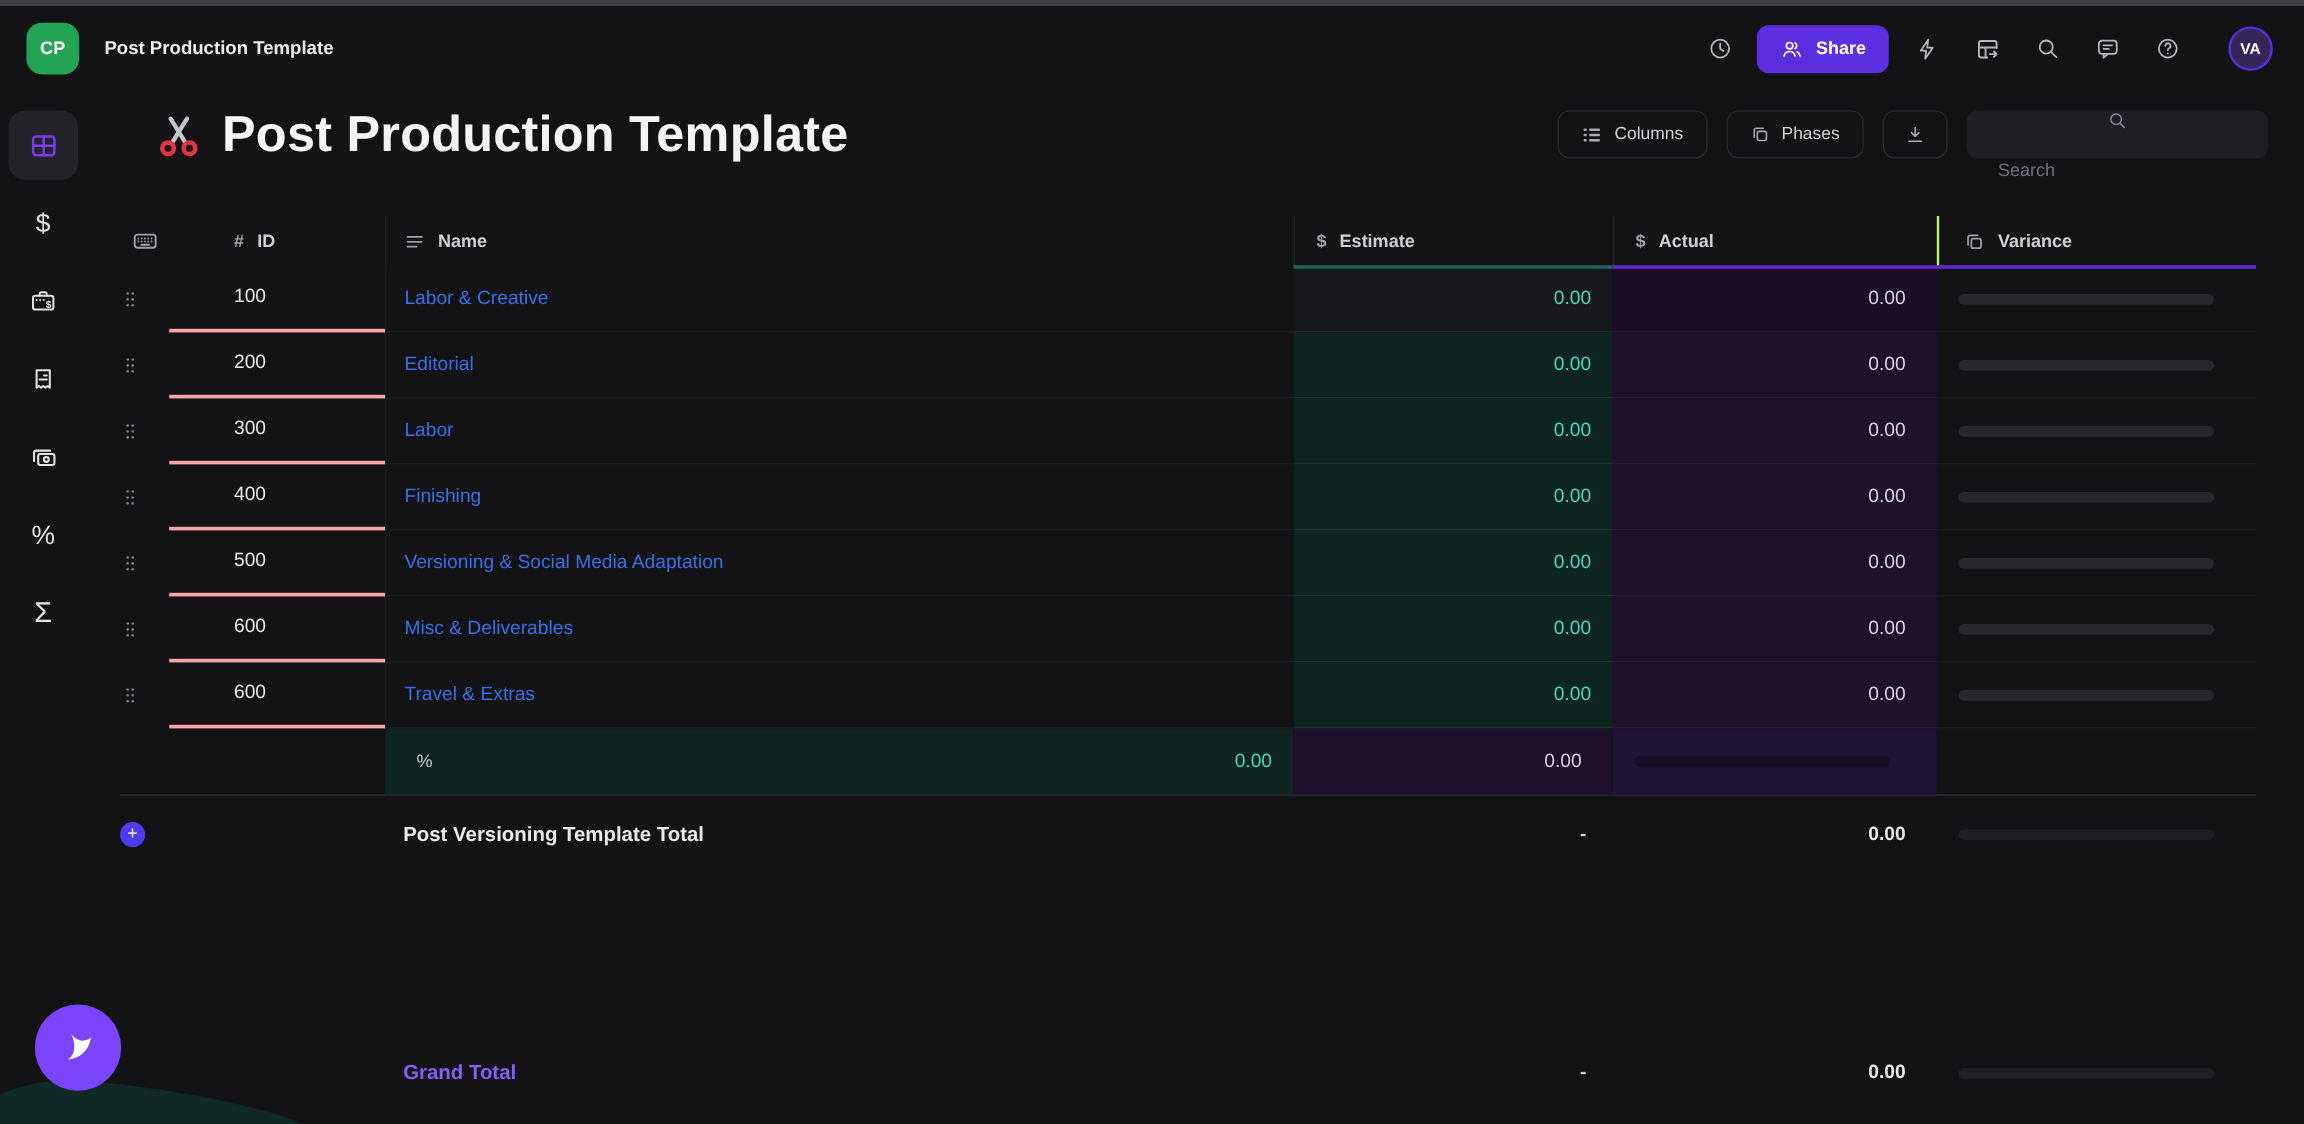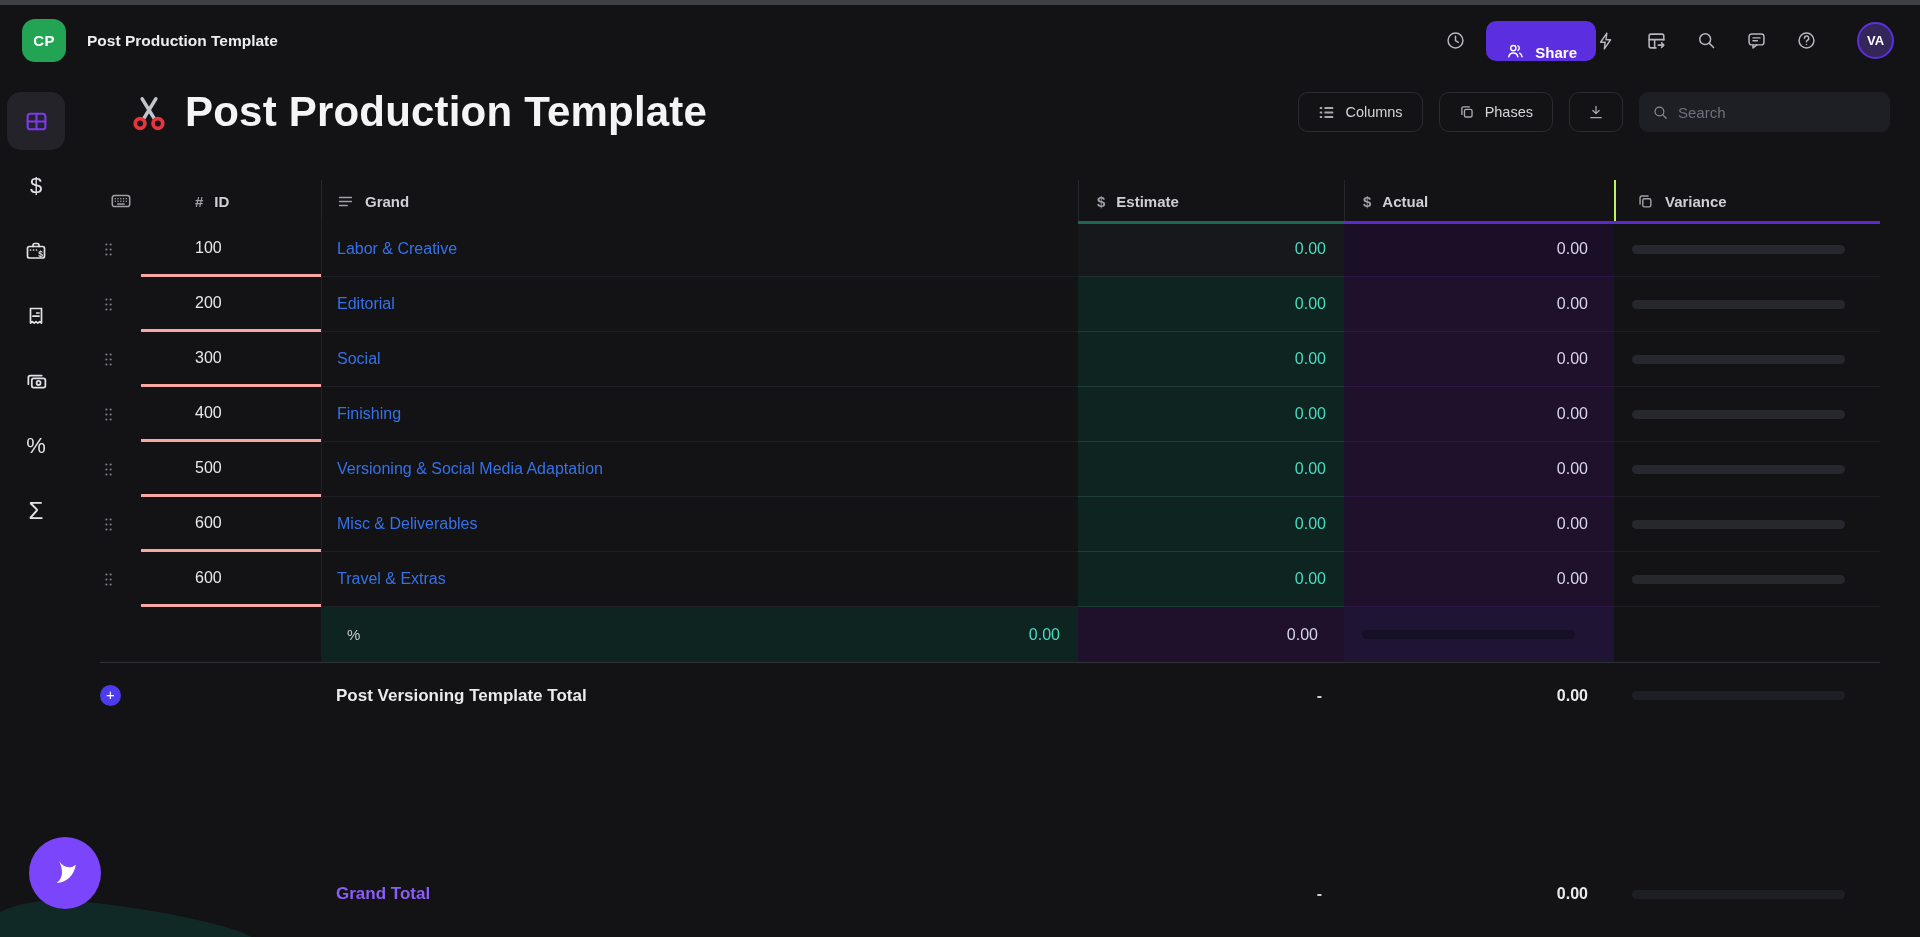--- a/index.html
+++ b/index.html
@@ -12,23 +12,23 @@
 
   
   .top-strip { height:5px; background:#3e4046; }
   .topbar { height:71px; display:flex; align-items:center; padding:0 26px 0 22px; }
   .app-logo { width:44px; height:43px; border-radius:13px; background:#23a455; display:grid; place-items:center;
               color:#fff; font-weight:700; font-size:15px; letter-spacing:.3px; }
   .topbar-title { margin-left:21px; font-size:15.5px; font-weight:700; color:#eceded; }
   .topbar-right { margin-left:auto; display:flex; align-items:center; }
   .tb-ic { color:#b7b8bc; display:grid; place-items:center; cursor:pointer; }
   .clock { margin-right:20px; }
-  .share-btn { display:flex; align-items:flex-end; gap:10px; background:#5b2ee0; border:none; border-radius:10px;
+  .share-btn { display:flex; align-items:center; gap:10px; background:#5b2ee0; border:none; border-radius:10px;
                height:40px; padding:0 19px; color:#fff; font-weight:700; font-size:15px; cursor:pointer;
-               font-family:inherit; }
+               font-family:inherit; margin-right:22px; }
   .tb-group { display:flex; align-items:center; gap:29px; }
   .avatar { width:37px; height:37px; margin-left:40px; border-radius:50%; background:#342658;
             border:2px solid #5b2ee0; display:grid; place-items:center; font-size:13px; font-weight:700; color:#fff; cursor:pointer; }
 
   
   .sidebar { position:absolute; left:0; top:76px; bottom:0; width:72px; }
   .sb-item { width:58px; height:58px; margin:0 auto 7px; border-radius:14px; display:grid; place-items:center;
              color:#e2e2e5; cursor:pointer; }
   .sb-item:first-child { margin-top:16px; }
   .sb-item.active { background:#232329; color:#7c3aed; }
@@ -38,21 +38,21 @@
   
   .main { position:absolute; left:72px; top:76px; right:0; }
   .page-head { display:flex; align-items:center; height:72px; padding-left:56px; padding-right:30px; }
   .page-title { font-size:42px; font-weight:700; color:#f4f4f5; margin-left:15px; letter-spacing:.2px; }
   .head-controls { margin-left:auto; display:flex; align-items:center; gap:16px; }
   .btn { height:40px; border:1px solid #2b2c32; background:transparent; border-radius:10px; color:#d4d5d8;
          font-size:14.5px; font-family:inherit; display:flex; align-items:center; gap:10px; padding:0 19px; cursor:pointer; }
   .btn .bic { color:#a7a9ae; }
   .icon-btn { width:54px; justify-content:center; padding:0; }
   .searchbox { width:251px; height:40px; background:#1d1f24; border-radius:9px; display:flex; align-items:center;
-               gap:9px; padding:0 13px; color:#8a8d93; }
+               gap:25px; padding:0 13px; color:#8a8d93;flex-direction:column; }
   .searchbox input { flex:1; background:transparent; border:none; outline:none; color:#cfd0d4; font-size:15px; font-family:inherit; }
   .searchbox input::placeholder { color:#6c717b; }
 
   
   .table { position:relative; margin:32px 0 0 28px; width:1780px; }
   .grid-row { display:grid; grid-template-columns:41px 180px 757px 266px 270px 266px; }
 
   .thead { height:42px; position:relative; }
   .th { display:flex; align-items:center; gap:11px; font-size:15px; font-weight:700; color:#cfd0d3; }
   .th .hic { color:#9fa1a7; }
@@ -280,21 +280,21 @@
       <div class="th th-id">
         <span class="hic">#</span>
         <span>ID</span>
       </div>
       <div class="th th-name">
         <span class="hic">
           <svg width="17" height="17" viewBox="0 0 20 20" class="stroke-ic">
               <path d="M3 5.2h14M3 10h14M3 14.8h9"></path>
             </svg>
         </span>
-        <span>Grand</span>
+        <span>Name</span>
       </div>
       <div class="th th-num">
         <span class="hic">$</span>
         <span>Estimate</span>
       </div>
       <div class="th th-num">
         <span class="hic">$</span>
         <span>Actual</span>
       </div>
       <div class="th th-var">
@@ -354,21 +354,21 @@
       <svg width="17" height="19" viewBox="0 0 24 24" fill="currentColor">
               <circle cx="9" cy="5" r="1.5"></circle>
               <circle cx="15" cy="5" r="1.5"></circle>
               <circle cx="9" cy="12" r="1.5"></circle>
               <circle cx="15" cy="12" r="1.5"></circle>
               <circle cx="9" cy="19" r="1.5"></circle>
               <circle cx="15" cy="19" r="1.5"></circle>
             </svg>
     </div>
     <div class="cell c-id">300</div>
-    <div class="cell c-name">Social</div>
+    <div class="cell c-name">Labor</div>
     <div class="cell c-est">0.00</div>
     <div class="cell c-act">0.00</div>
     <div class="cell c-var">
       <div class="skel"></div>
     </div>
   </div>
         <div class="grid-row row">
     <div class="cell gutter drag">
       <svg width="17" height="19" viewBox="0 0 24 24" fill="currentColor">
               <circle cx="9" cy="5" r="1.5"></circle>

